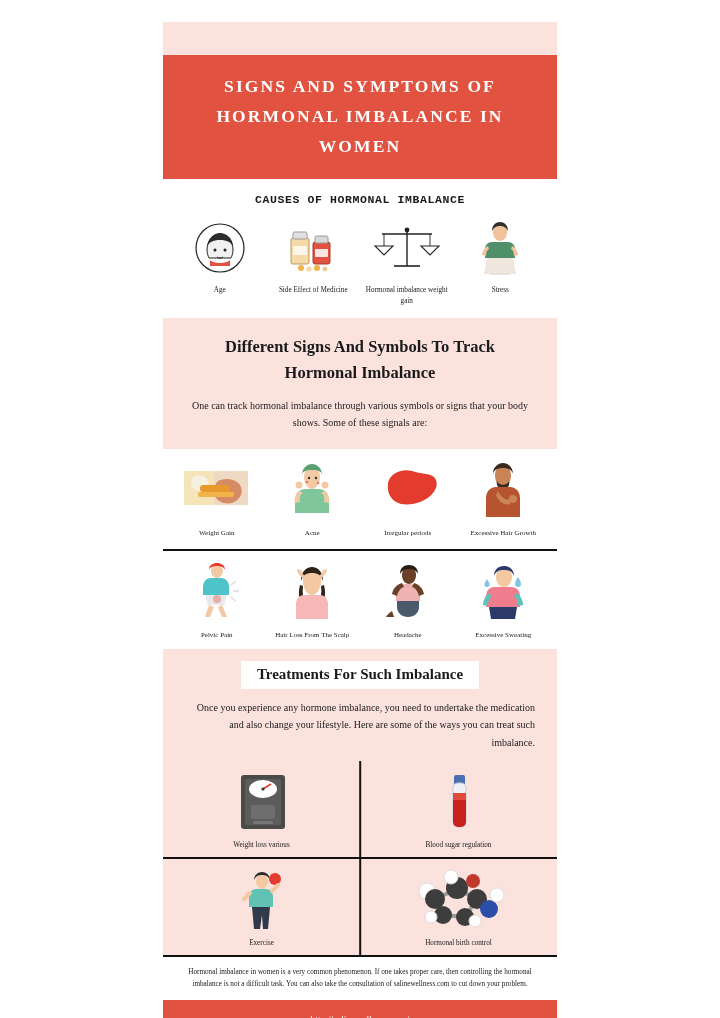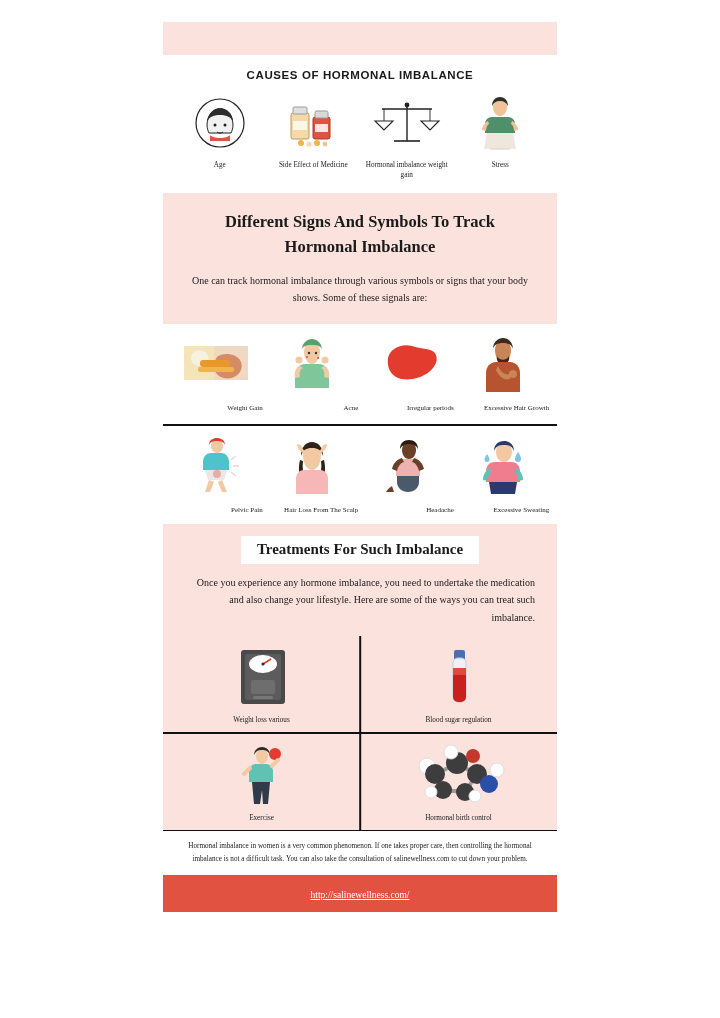--- a/index.html
+++ b/index.html
@@ -54,21 +54,21 @@
   .causes {
     background: #ffffff;
     padding: 14px 0 12px 0;
   }
   .causes h2 {
     margin: 0 0 10px 0;
     text-align: center;
     font-size: 11.5px;
     letter-spacing: 0.6px;
     font-weight: bold;
-    font-family: Liberation Sans, sans-serif;
+    font-family: Liberation Mono, monospace;
   }
   .causes-row {
     display: flex;
     justify-content: space-around;
     align-items: flex-start;
     padding: 4px 10px 0 10px;
   }
   .cause-item {
     width: 88px;
     text-align: center;
@@ -109,21 +109,21 @@
 
   
   .signs-grid {
     background: #ffffff;
     display: flex;
     justify-content: space-around;
     padding: 12px 6px 10px 6px;
   }
   .sign-item {
     width: 92px;
-    text-align: right;
+    text-align: center;
   }
   .sign-art {
     height: 56px;
     display: flex;
     align-items: flex-end;
     justify-content: center;
   }
   .sign-label {
     margin-top: 12px;
     font-size: 7px;
@@ -220,20 +220,23 @@
   }
 </style>
 </head>
 <body>
 
 <div class="page">
   <div class="infographic">
 
     <div class="top-strip"></div>
 
+    <div class="title-banner">
+      <h1>SIGNS AND SYMPTOMS OF HORMONAL IMBALANCE IN WOMEN</h1>
+    </div>
 
     <div class="causes">
       <h2>CAUSES OF HORMONAL IMBALANCE</h2>
       <div class="causes-row">
 
         <div class="cause-item">
           <div class="cause-art">
             <svg width="56" height="56" viewBox="0 0 56 56">
               <circle cx="28" cy="28" r="24" fill="none" stroke="#222" stroke-width="1.2"></circle>
               <path d="M15 30c0-9 6-16 13-16s13 7 13 16c0 3-1 6-2 8H17c-1-2-2-5-2-8z" fill="#f1f1f1" stroke="#222" stroke-width="1"></path>

